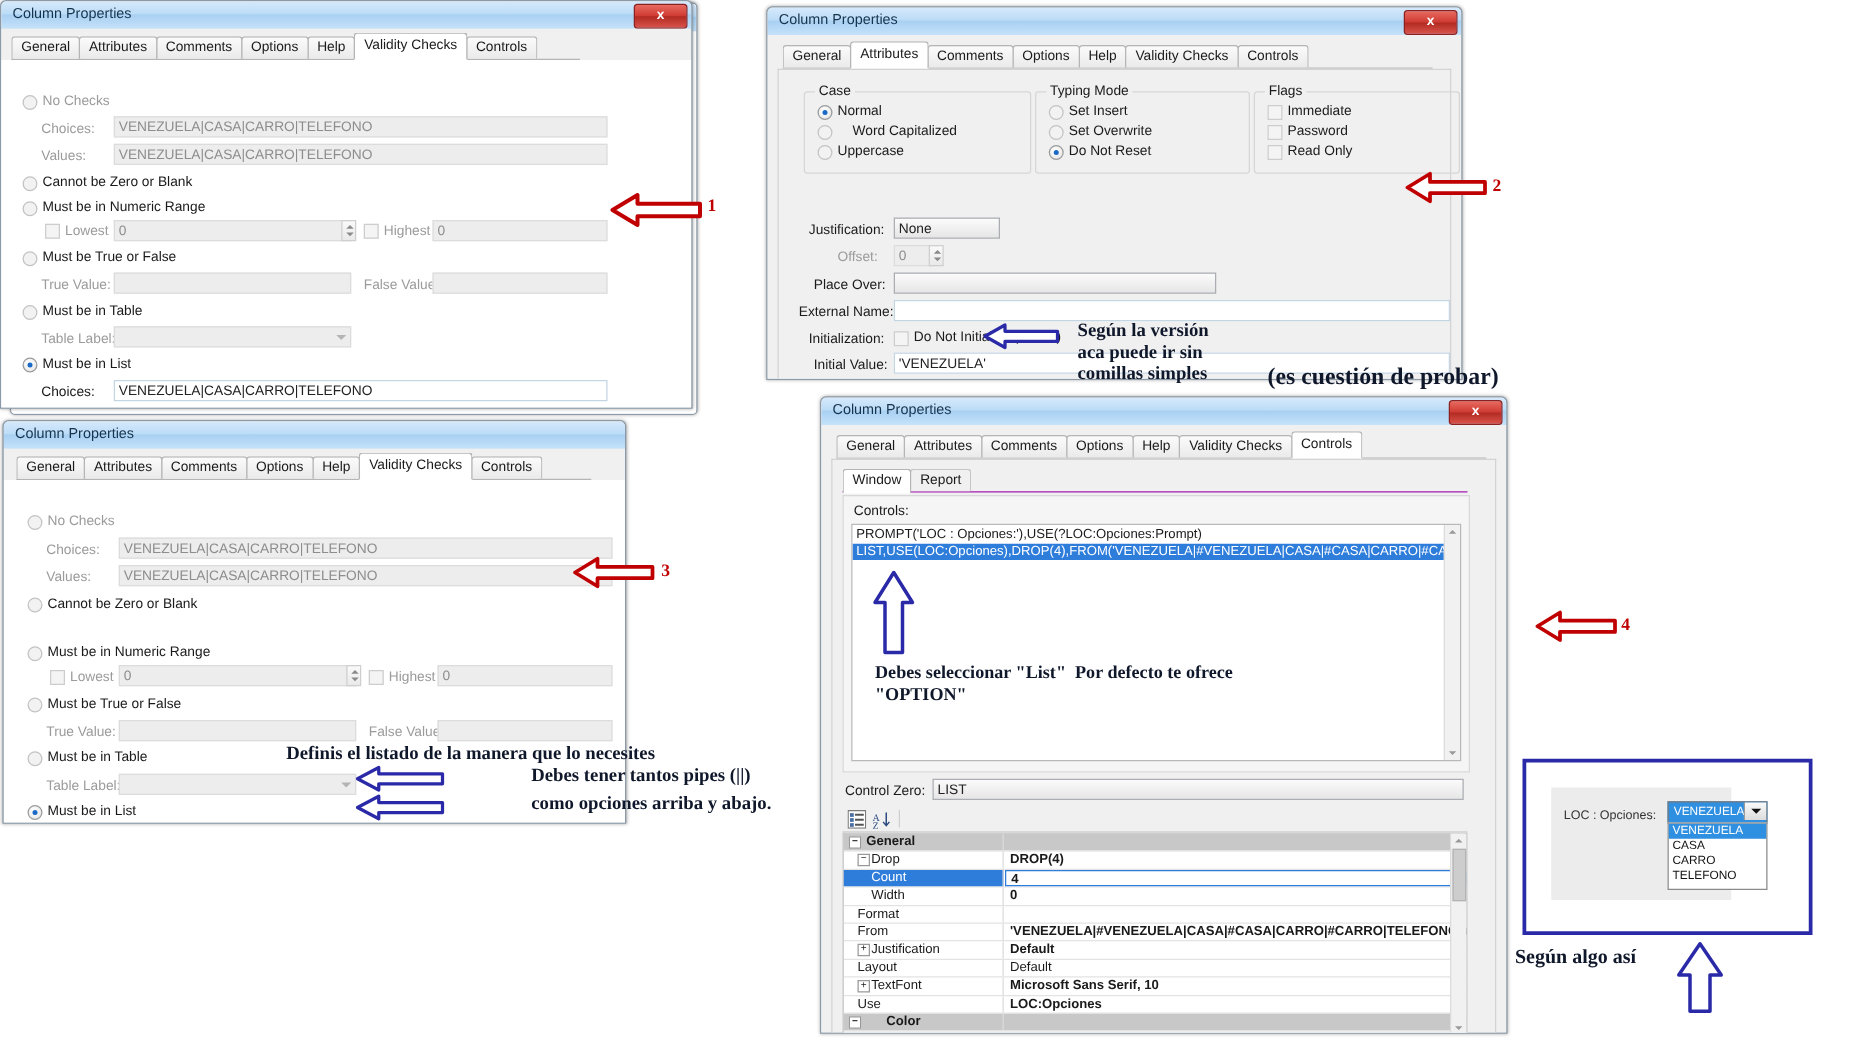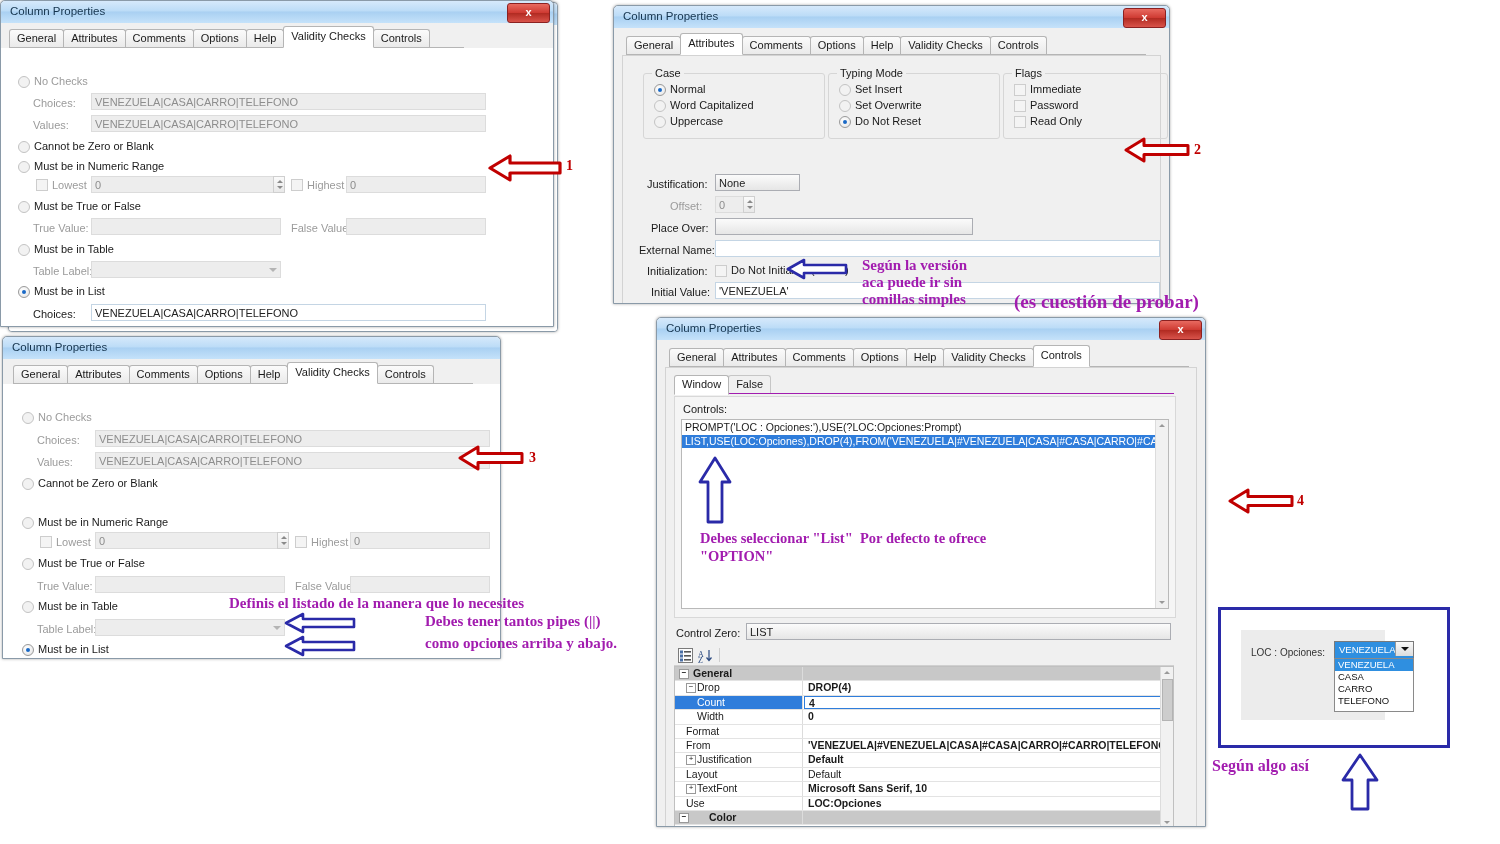--- a/index.html
+++ b/index.html
@@ -64,21 +64,21 @@
 
   .dots{position:absolute;width:19px;height:19px;box-sizing:border-box;
         border:1px solid #a0a0a0;border-radius:2px;
         background:linear-gradient(180deg,#fdfdfd,#e4e4e4);
         text-align:center;line-height:14px;font-size:12px;color:#333;cursor:pointer;}
 
   
   .redarrow{position:absolute;}
   .rednum{position:absolute;color:#c00000;font-size:14px;font-weight:bold;
           font-family:"Liberation Serif",serif;}
-  .bluetxt{position:absolute;color:#a21caf;font-weight:bold;
+  .bluetxt{position:absolute;color:#0f172a;font-weight:bold;
            font-family:"Liberation Serif",serif;white-space:pre;text-align:right;}
   .bluearrow{position:absolute;}
 
   
   .sb{position:absolute;width:12px;background:#f1f1f1;border-left:1px solid #dcdcdc;}
   .sb .up,.sb .dn{position:absolute;left:0;width:11px;height:11px;background:#f1f1f1;}
   .sb .up::after,.sb .dn::after{content:"";position:absolute;left:3px;width:0;height:0;
       border-left:3px solid transparent;border-right:3px solid transparent;}
   .sb .up::after{top:4px;border-bottom:3px solid #999;}
   .sb .dn::after{bottom:4px;border-top:3px solid #999;}
@@ -204,21 +204,21 @@
       <div class="tab">Controls</div>
     </div>
 
     <div style="position:absolute;left:8px;top:27px;right:8px;bottom:0;background:#f0f0f0;border:1px solid #d3d3d3;border-bottom:none;">
 
       <div class="grp" style="left:20px;top:17px;width:182px;height:66px;">
         <div class="grp-t">Case</div>
         <span class="radio on" style="position:absolute;left:10px;top:10px;"></span>
         <div class="lbl" style="left:26px;top:9px;">Normal</div>
         <span class="radio dis" style="position:absolute;left:10px;top:26px;"></span>
-        <div class="lbl" style="left:26px;top:25px;">Word Capitalized</div>
+        <div class="lbl" style="left:38px;top:25px;">Word Capitalized</div>
         <span class="radio dis" style="position:absolute;left:10px;top:42px;"></span>
         <div class="lbl" style="left:26px;top:41px;">Uppercase</div>
       </div>
 
       <div class="grp" style="left:205px;top:17px;width:172px;height:66px;">
         <div class="grp-t">Typing Mode</div>
         <span class="radio dis" style="position:absolute;left:10px;top:10px;"></span>
         <div class="lbl" style="left:26px;top:9px;">Set Insert</div>
         <span class="radio dis" style="position:absolute;left:10px;top:26px;"></span>
         <div class="lbl" style="left:26px;top:25px;">Set Overwrite</div>
@@ -364,21 +364,21 @@
       <div class="tab">Options</div>
       <div class="tab">Help</div>
       <div class="tab">Validity Checks</div>
       <div class="tab active">Controls</div>
     </div>
 
     <div style="position:absolute;left:8px;top:27px;right:8px;bottom:0;background:#f0f0f0;border:1px solid #d3d3d3;border-bottom:none;">
 
       <div class="tabs" style="left:8px;top:7px;width:500px;border-bottom:1px solid #a21caf;">
         <div class="tab active" style="top:0;height:18px;line-height:17px;">Window</div>
-        <div class="tab" style="background:#f0f0f0;border-color:#c6c6c6;">False</div>
+        <div class="tab" style="background:#f0f0f0;border-color:#c6c6c6;">Report</div>
       </div>
 
       <div style="position:absolute;left:8px;top:28px;width:500px;height:220px;border:1px solid #d8d8d8;background:#f5f5f5;">
         <div class="lbl" style="left:8px;top:6px;">Controls:</div>
 
         <div style="position:absolute;left:6px;top:22px;width:486px;height:188px;background:#fff;border:1px solid #b9b9b9;overflow:hidden;">
           <div style="position:absolute;left:3px;top:1px;right:14px;font-size:10.5px;white-space:nowrap;overflow:hidden;">PROMPT('LOC : Opciones:'),USE(?LOC:Opciones:Prompt)</div>
           <div style="position:absolute;left:0px;top:15px;right:12px;background:#2f7ddb;color:#fff;font-size:10.5px;
                       white-space:nowrap;overflow:hidden;padding-left:3px;height:13px;line-height:13px;">LIST,USE(LOC:Opciones),DROP(4),FROM('VENEZUELA|#VENEZUELA|CASA|#CASA|CARRO|#CARRO|TELEFONO|#TELEFO</div>
 

